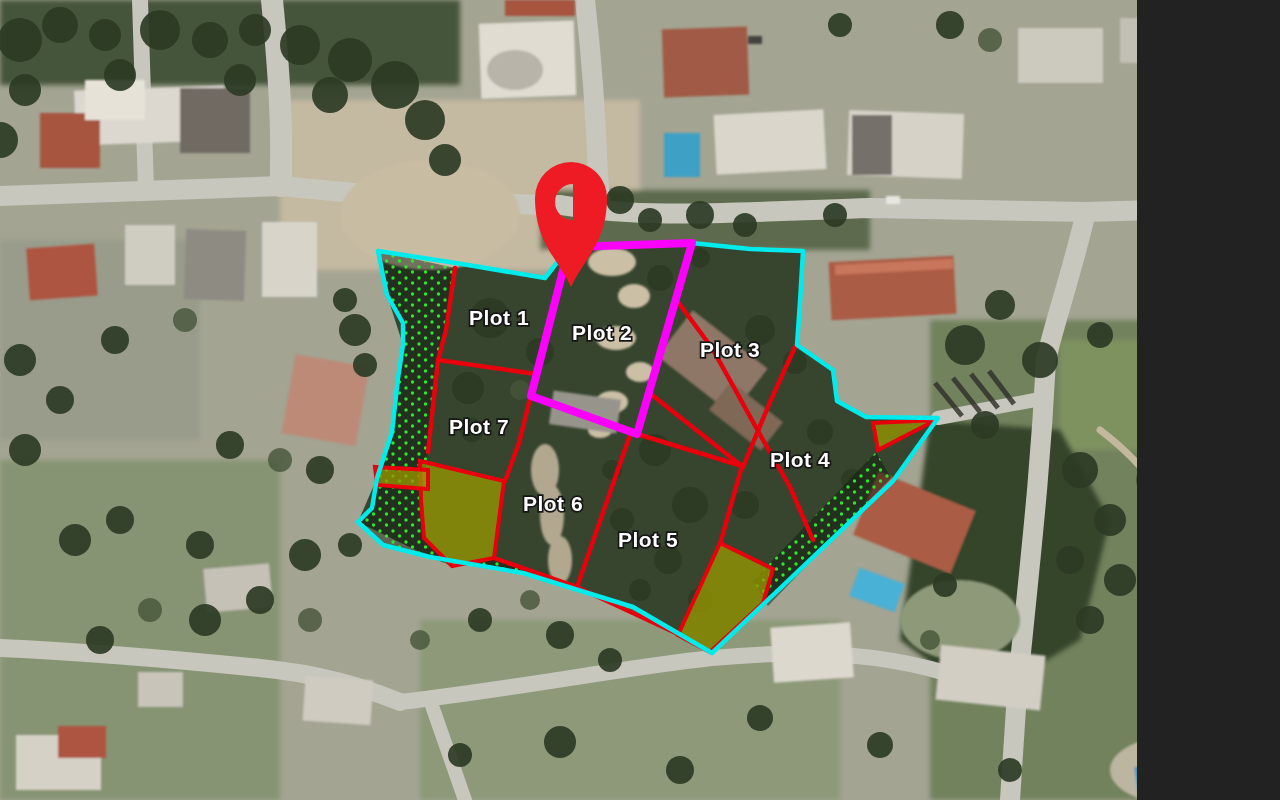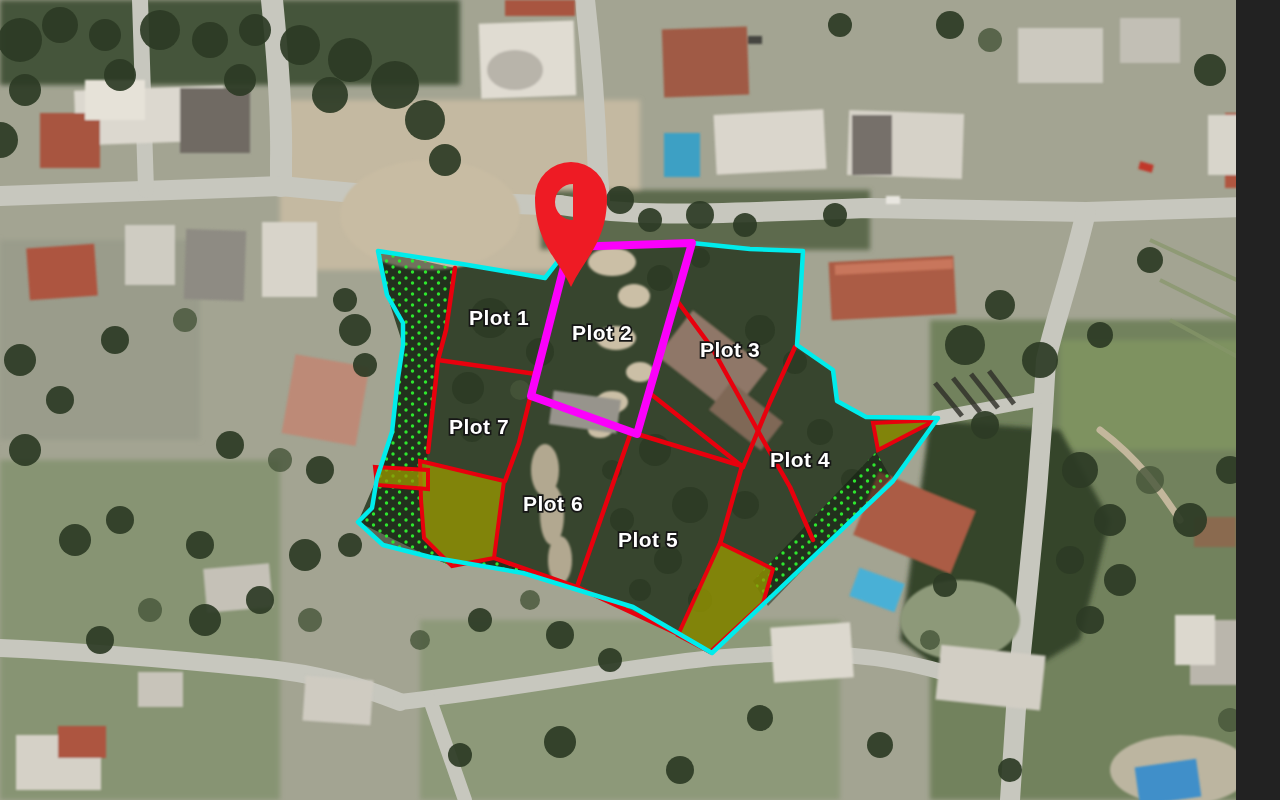--- a/index.html
+++ b/index.html
@@ -1,16 +1,16 @@
 <!DOCTYPE html>
 <html><head>
 <meta charset="utf-8">
 <style>
   html,body{margin:0;padding:0;background:#222;}
-  .stage{position:relative;width:1236px;height:800px;overflow:hidden;font-family:"Liberation Sans",sans-serif;}
+  .stage{position:relative;width:1137px;height:800px;overflow:hidden;font-family:"Liberation Sans",sans-serif;}
   .stage svg{position:absolute;left:0;top:0;}
   .plot-label{font-family:"Liberation Sans",sans-serif;font-weight:bold;font-size:21px;fill:#ffffff;stroke:#161616;stroke-width:3.4px;paint-order:stroke;letter-spacing:.5px;}
 </style>
 </head>
 <body>
 
 <div class="stage">
 
   <svg width="1280" height="800" viewBox="0 0 1280 800">
     <defs>

